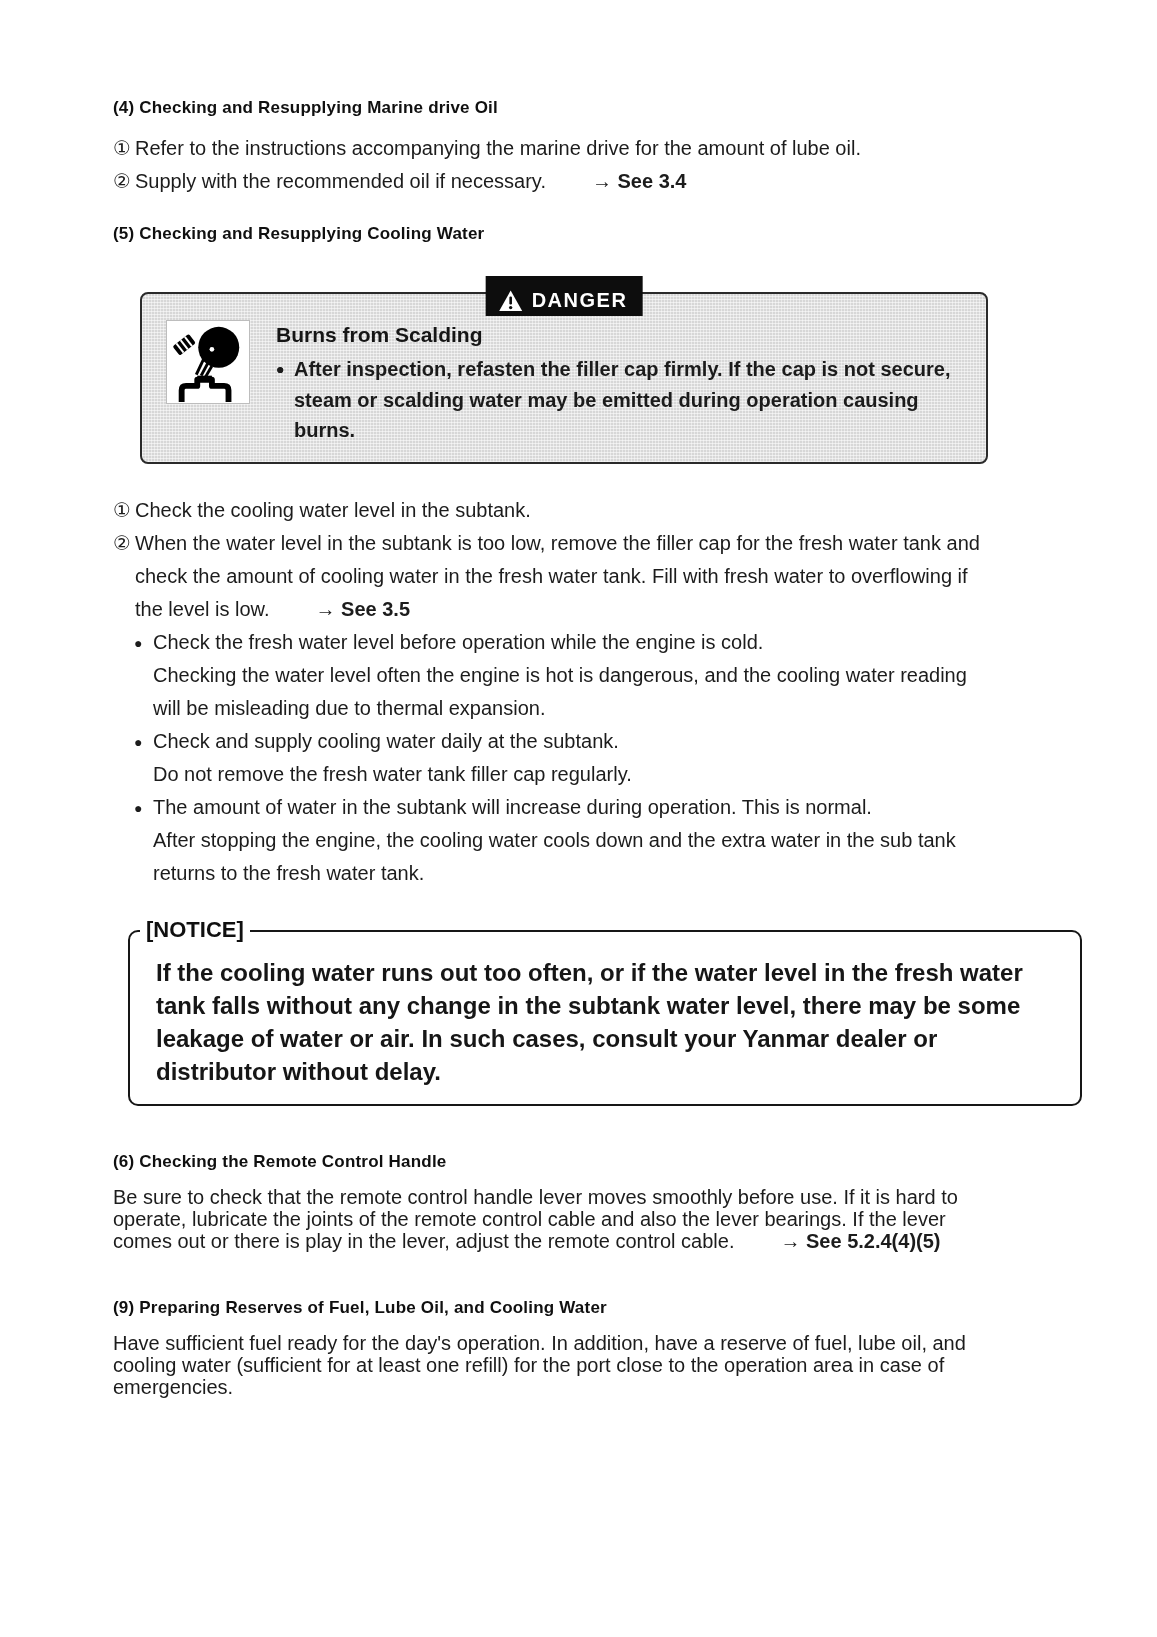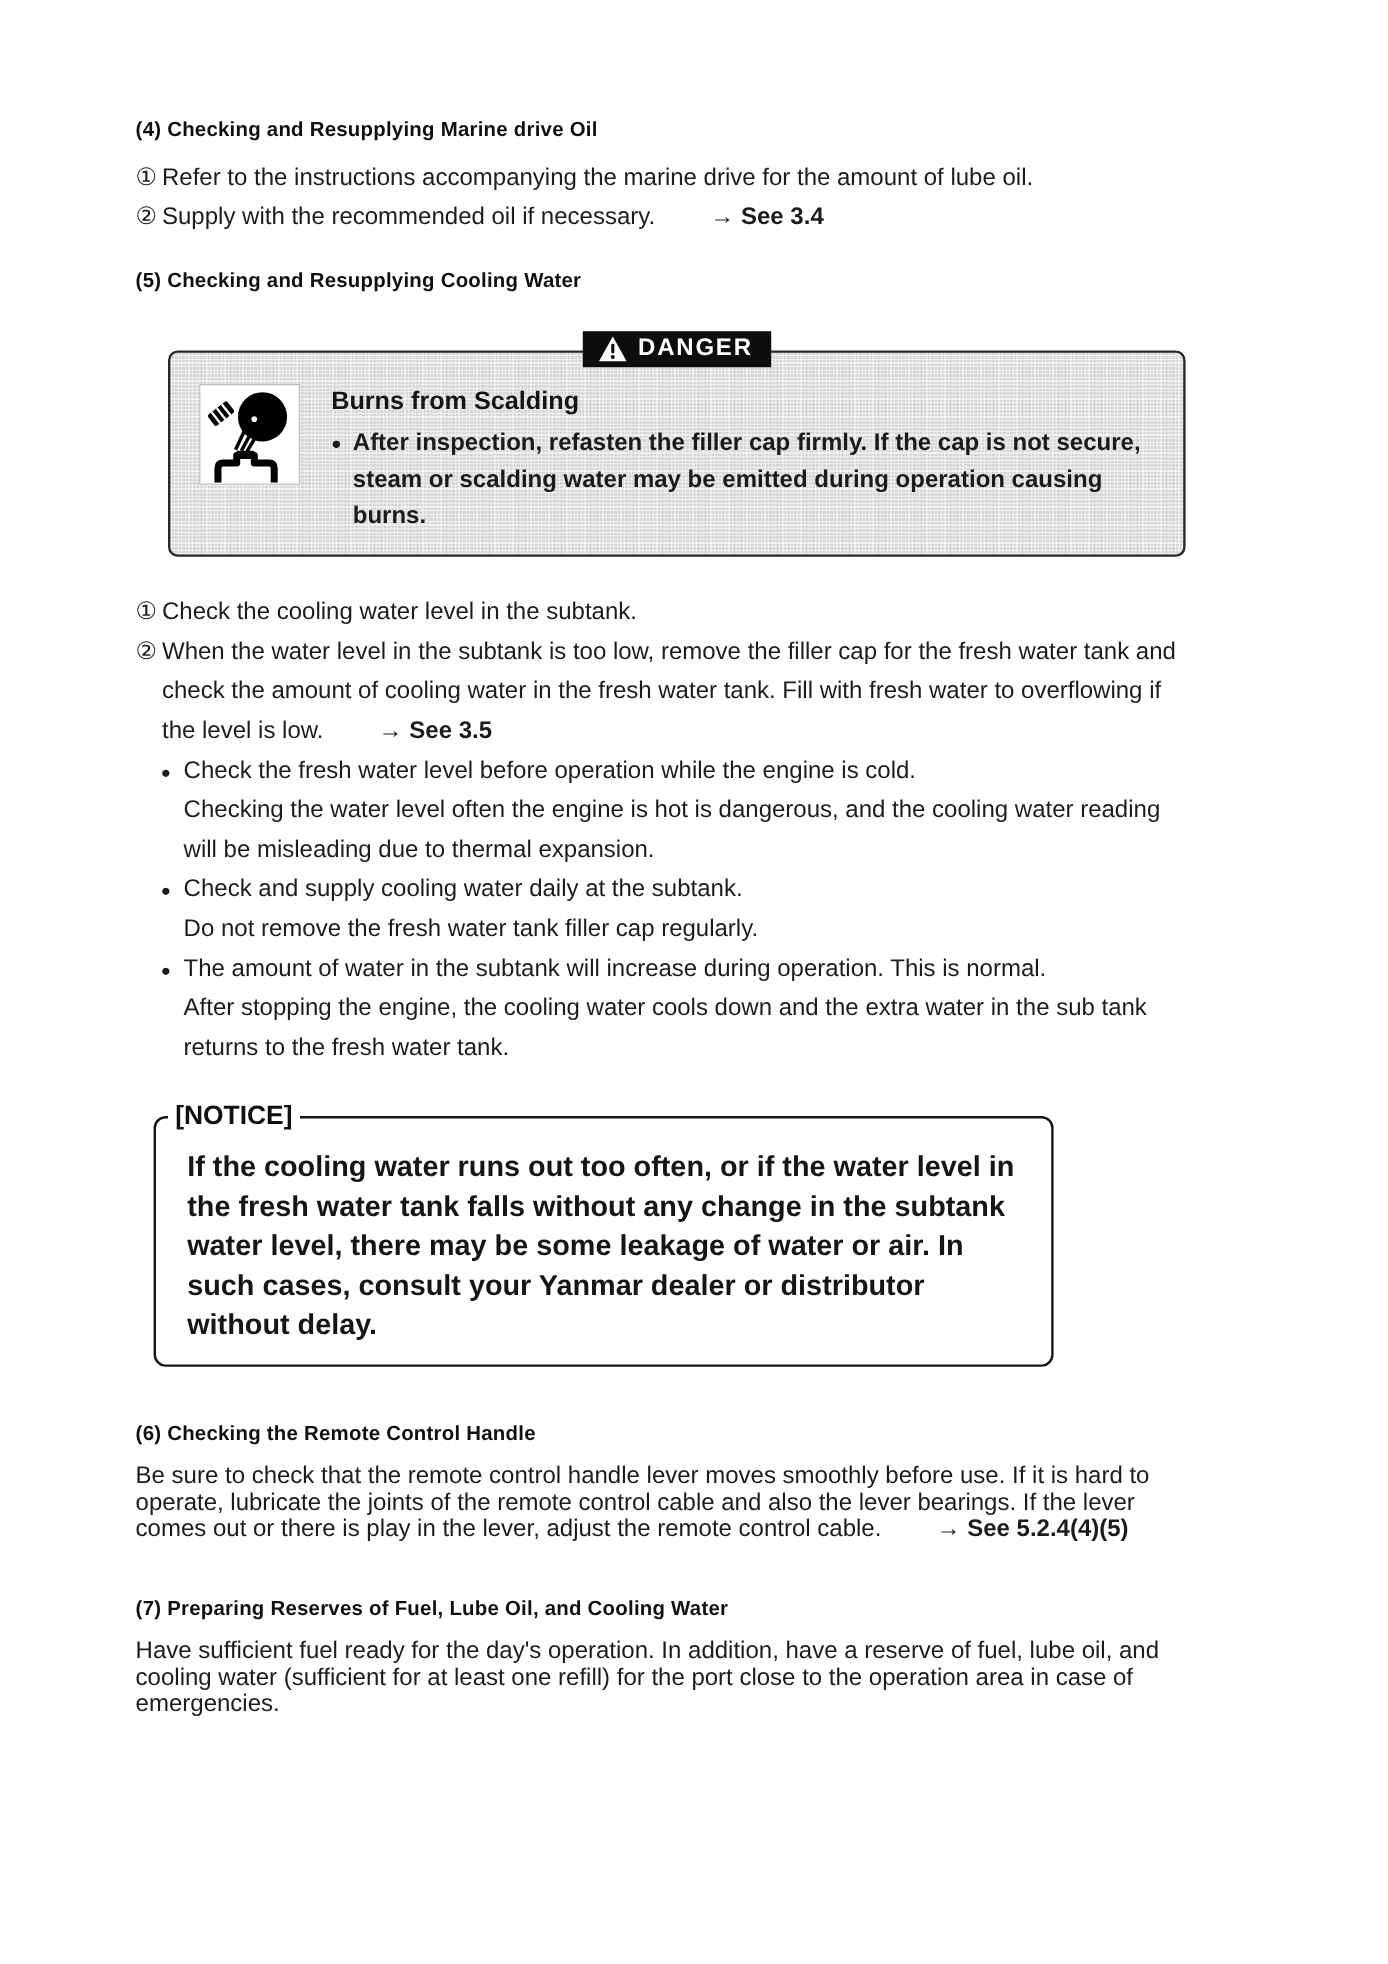--- a/index.html
+++ b/index.html
@@ -32,21 +32,21 @@
     background-color:#d7d7d7;
     background-image:
       repeating-linear-gradient(0deg, rgba(255,255,255,0.55) 0px, rgba(255,255,255,0.55) 1px, transparent 1px, transparent 3px),
       repeating-linear-gradient(90deg, rgba(255,255,255,0.45) 0px, rgba(255,255,255,0.45) 1px, transparent 1px, transparent 3px);
     padding:26px 18px 16px 24px;
     display:flex;gap:26px;box-sizing:border-box;
   }
   .danger-badge{
     position:absolute;top:-16px;left:50%;transform:translateX(-50%);
     background:#0d0d0d;color:#fff;display:flex;align-items:center;gap:9px;
-    padding:3px 15px 4px 13px;font-weight:bold;font-size:20px;letter-spacing:1.5px;
+    padding:13px 15px 4px 13px;font-weight:bold;font-size:20px;letter-spacing:1.5px;
   }
   .danger-badge svg{display:block;}
   .danger-icon-tile{
     width:84px;height:84px;background:#ffffff;flex:0 0 84px;
     border:1px solid #bdbdbd;box-sizing:border-box;
   }
   .danger-icon-tile svg{display:block;width:100%;height:100%;}
   .danger-textcol{flex:1;}
   .danger-title{font-size:21px;font-weight:bold;line-height:30px;margin:0 0 4px 0;color:#151515;}
   .dbullet{
@@ -55,21 +55,21 @@
   }
   .dbullet .marker{position:absolute;left:0;top:0;font-size:14px;}
 
   
   .bullet-item{position:relative;margin:0 0 0 21px;padding-left:19px;}
   .bullet-item .marker{position:absolute;left:0;top:1px;font-size:14px;}
   .bullet-sub{margin:0 0 0 21px;padding-left:19px;}
 
   
   .notice-box{
-    position:relative;margin:40px 0 0 15px;width:750px;box-sizing:border-box;
+    position:relative;margin:40px 0 0 15px;width:954px;box-sizing:border-box;
     border:2.5px solid #161616;border-radius:10px;
     padding:24px 22px 16px 26px;
   }
   .notice-title{
     position:absolute;top:-15px;left:10px;background:#ffffff;
     padding:0 6px;font-size:22px;font-weight:bold;color:#101010;
   }
   .notice-body{margin:0;font-size:24px;font-weight:bold;line-height:33px;color:#161616;}
 
   .sec-6{margin-top:46px;}
@@ -169,17 +169,17 @@
   </section>
 
   <section class="sec sec-6">
     <h2 class="sec-heading">(6) Checking the Remote Control Handle</h2>
     <p class="body-text">
       <span>Be sure to check that the remote control handle lever moves smoothly before use.  If it is hard to operate, lubricate the joints of the remote control cable and also the lever bearings.  If the lever comes out or there is play in the lever, adjust the remote control cable.</span><span class="ref">→ See 5.2.4(4)(5)</span>
     </p>
   </section>
 
   <section class="sec sec-7">
-    <h2 class="sec-heading">(7) Preparing Reserves of Fuel, Lube Oil, and Cooling Water</h2>
+    <h2 class="sec-heading">(9) Preparing Reserves of Fuel, Lube Oil, and Cooling Water</h2>
     <p class="body-text">Have sufficient fuel ready for the day's operation.  In addition,  have a  reserve of fuel, lube oil, and cooling water (sufficient for at least one refill) for the port close to the operation area in case of emergencies.</p>
   </section>
 
 </div>
 
 </body></html>

